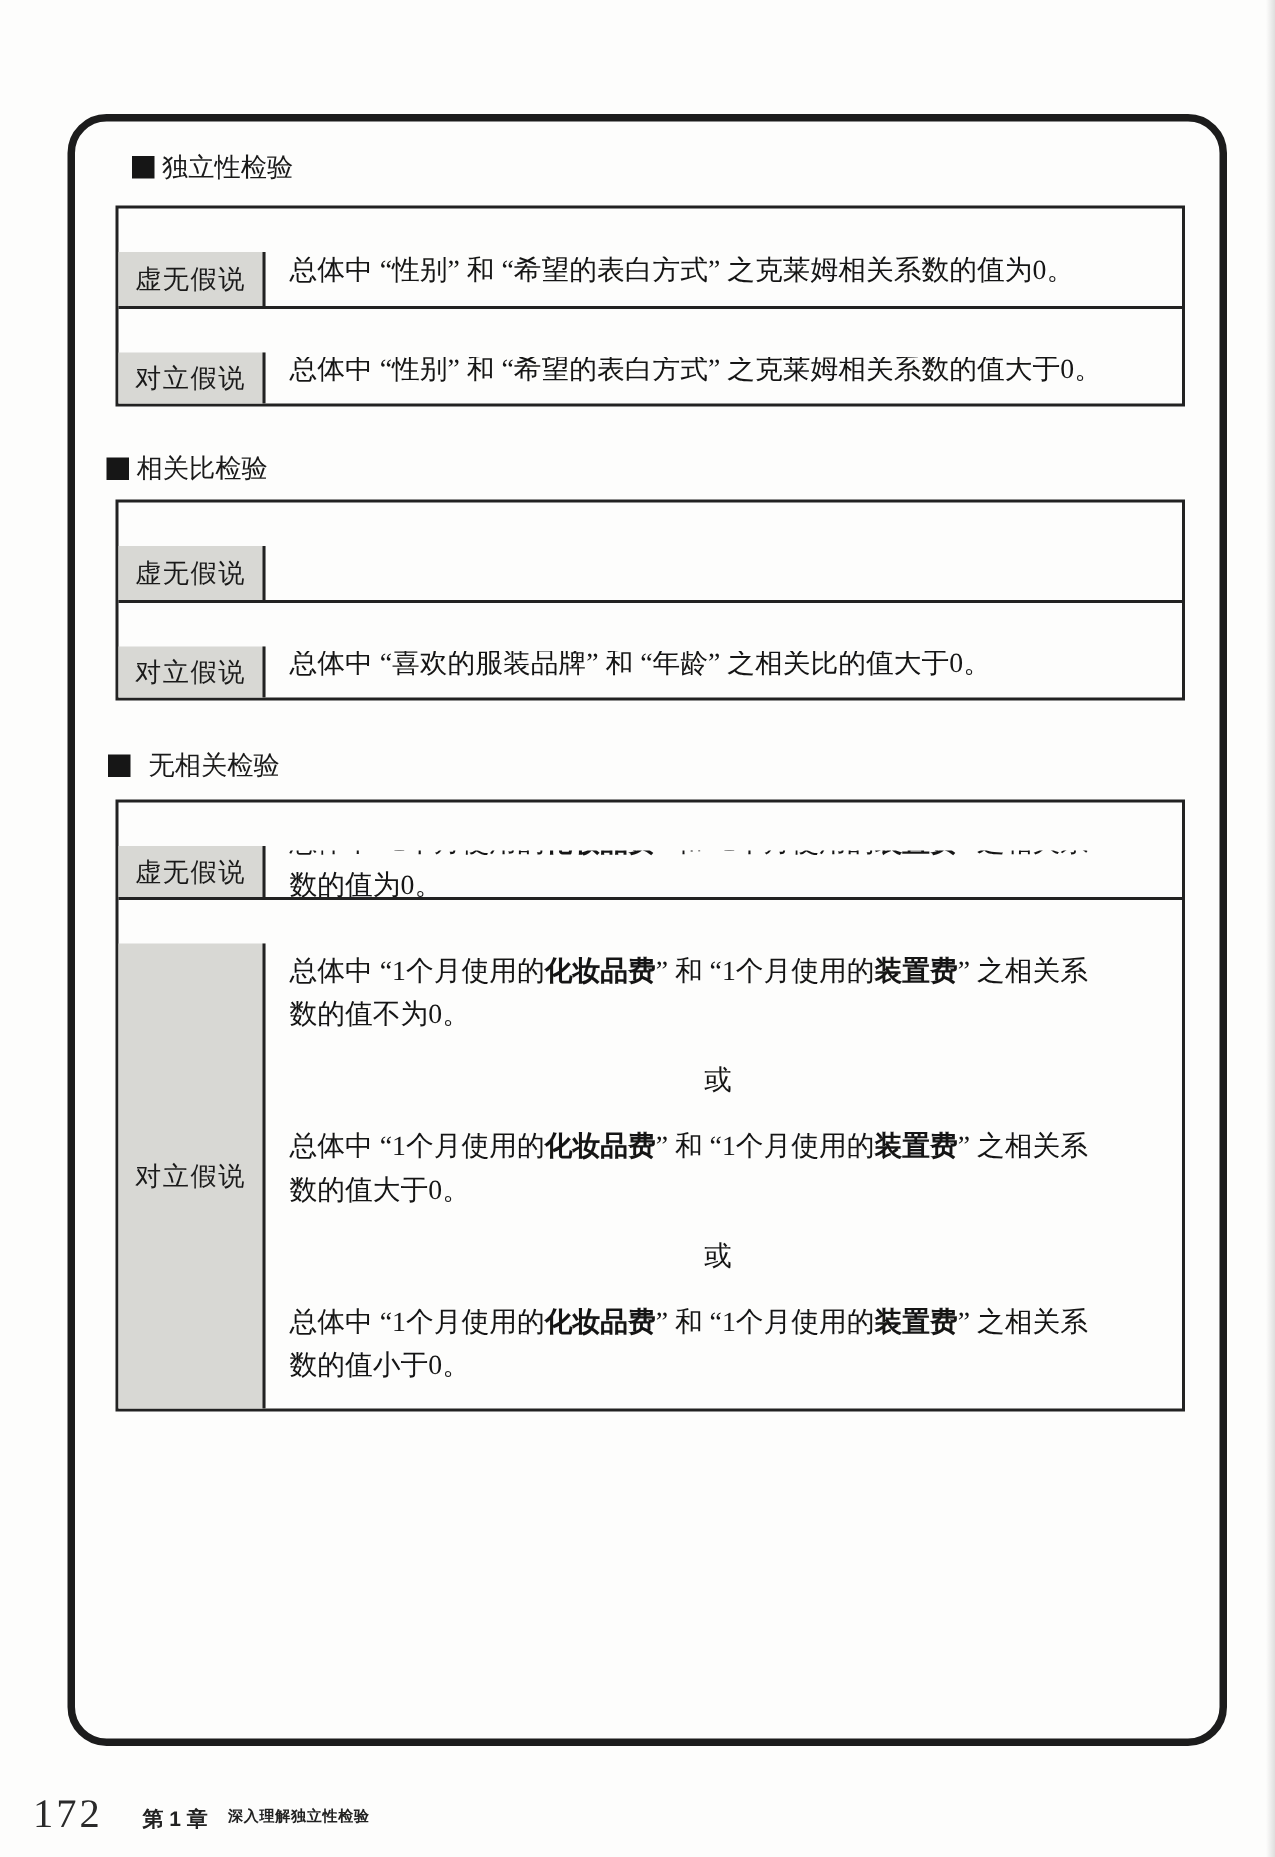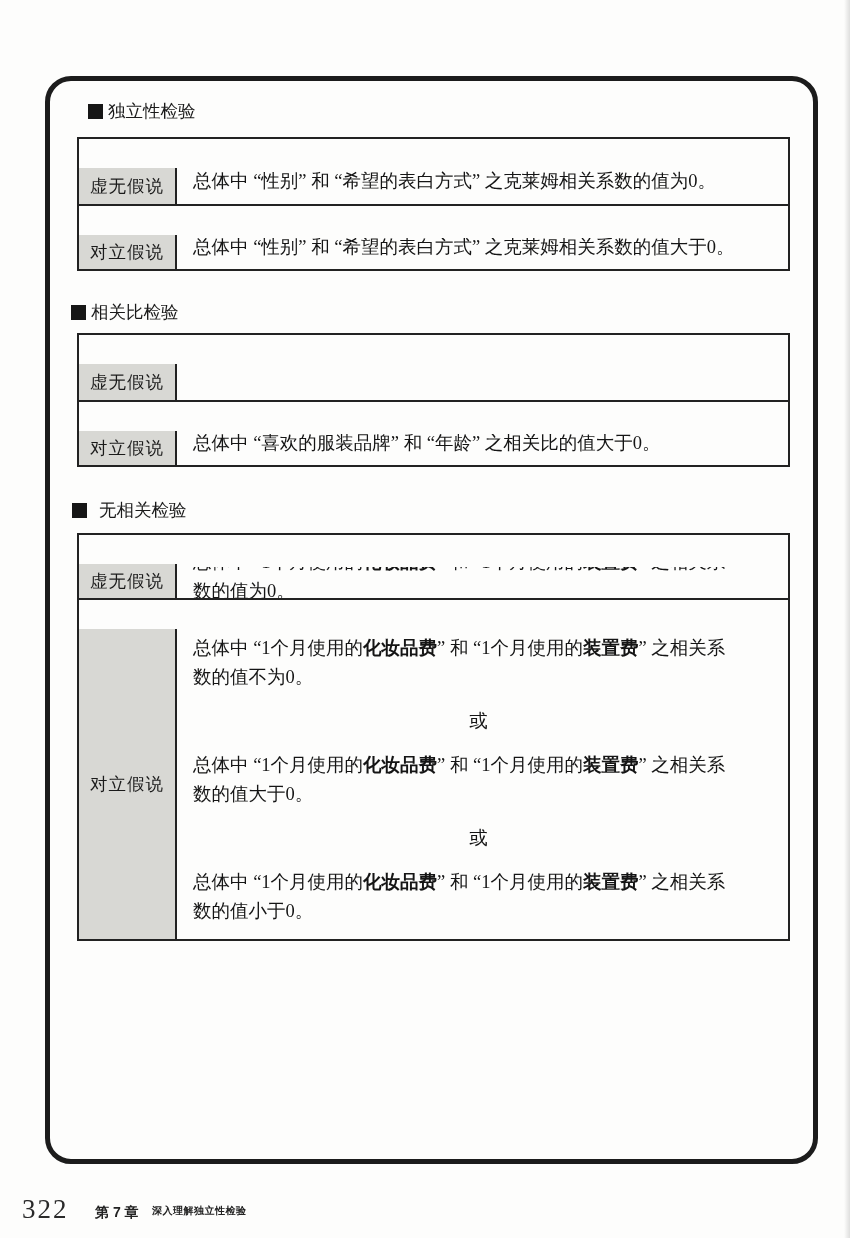--- a/index.html
+++ b/index.html
@@ -209,18 +209,18 @@
           <p class="connector">或</p>
           <p class="para">总体中 “1个月使用的<b>化妆品费</b>” 和 “1个月使用的<b>装置费</b>” 之相关系
 数的值小于0。</p>
         </div>
       </div>
     </div>
 
   </div>
 
   <div class="footer">
-    <span class="page-number">322</span>
-    <span class="chapter-label">第 7 章</span>
+    <span class="page-number">172</span>
+    <span class="chapter-label">第 1 章</span>
     <span class="chapter-title">深入理解独立性检验</span>
   </div>
 
 </div>
 
 </body></html>

